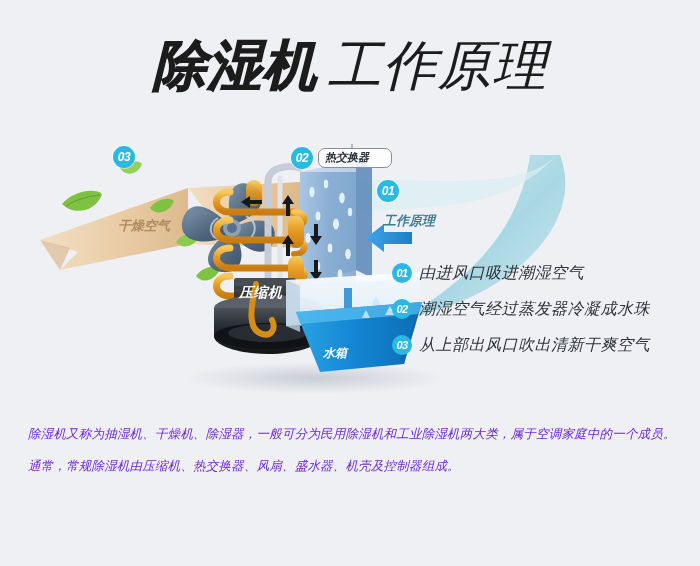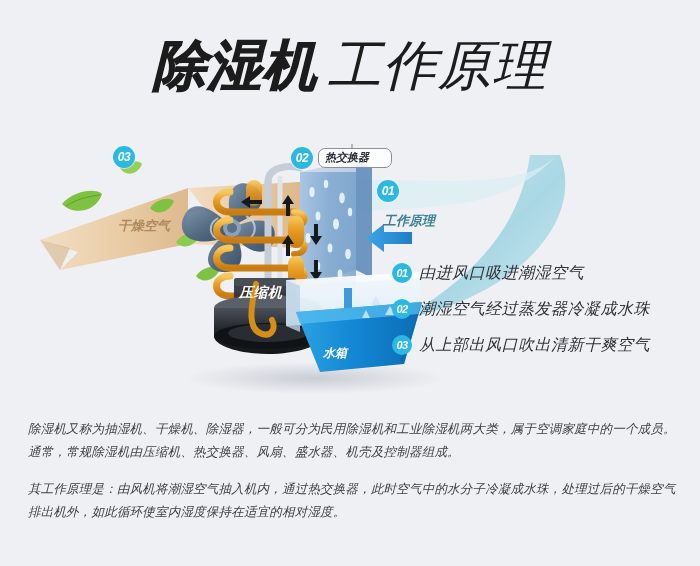--- a/index.html
+++ b/index.html
@@ -98,22 +98,22 @@
     letter-spacing:0.5px;
     white-space:nowrap;
   }
 
   
   #body-text{
     position:absolute;left:28px;top:418px;width:648px;
   }
   .para{
     font-size:12.5px;
-    line-height:23px;
-    color:#404040;
+    line-height:32px;
+    color:#6d28d9;
     letter-spacing:0.2px;
     margin:0 0 14px 0;
     text-align:left;
   }
 </style>
 </head>
 <body>
 
 <div id="stage">
 
@@ -320,16 +320,15 @@
       <span class="step-text">潮湿空气经过蒸发器冷凝成水珠</span>
     </div>
     <div class="step">
       <span class="badge-inline">03</span>
       <span class="step-text">从上部出风口吹出清新干爽空气</span>
     </div>
   </div>
 
   <div id="body-text">
     <p class="para">除湿机又称为抽湿机、干燥机、除湿器，一般可分为民用除湿机和工业除湿机两大类，属于空调家庭中的一个成员。通常，常规除湿机由压缩机、热交换器、风扇、盛水器、机壳及控制器组成。</p>
-    <p class="para">其工作原理是：由风机将潮湿空气抽入机内，通过热交换器，此时空气中的水分子冷凝成水珠，处理过后的干燥空气排出机外，如此循环使室内湿度保持在适宜的相对湿度。</p>
   </div>
 
 </div>
 
 </body></html>

